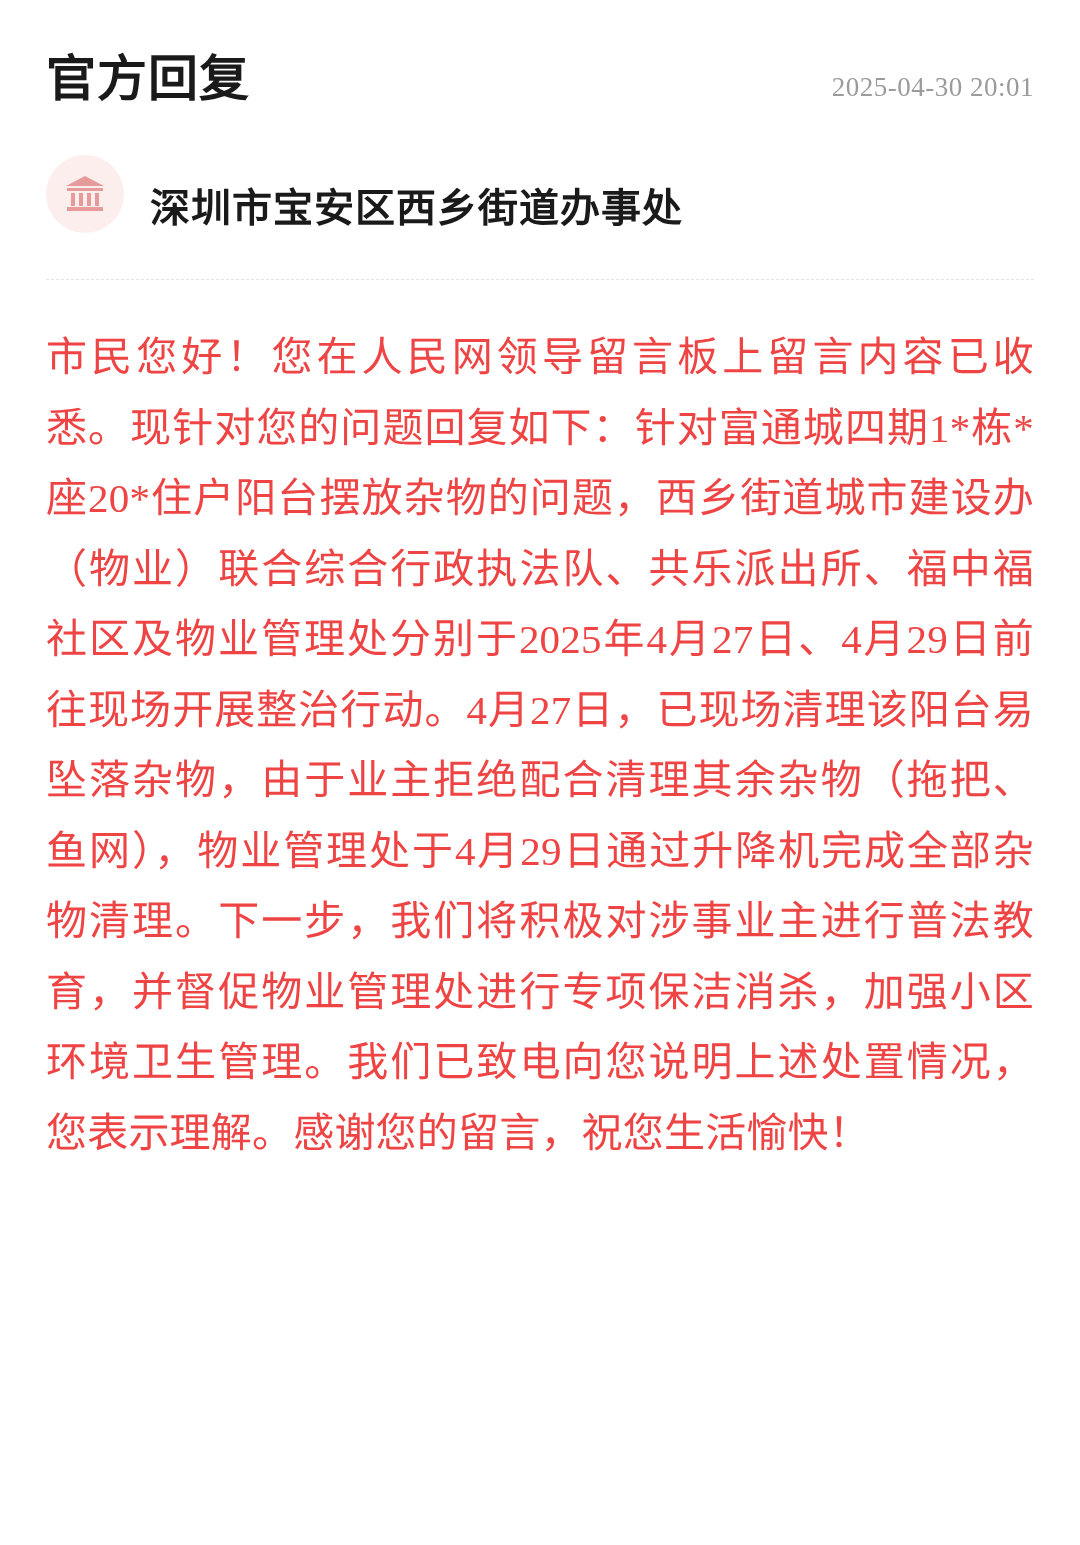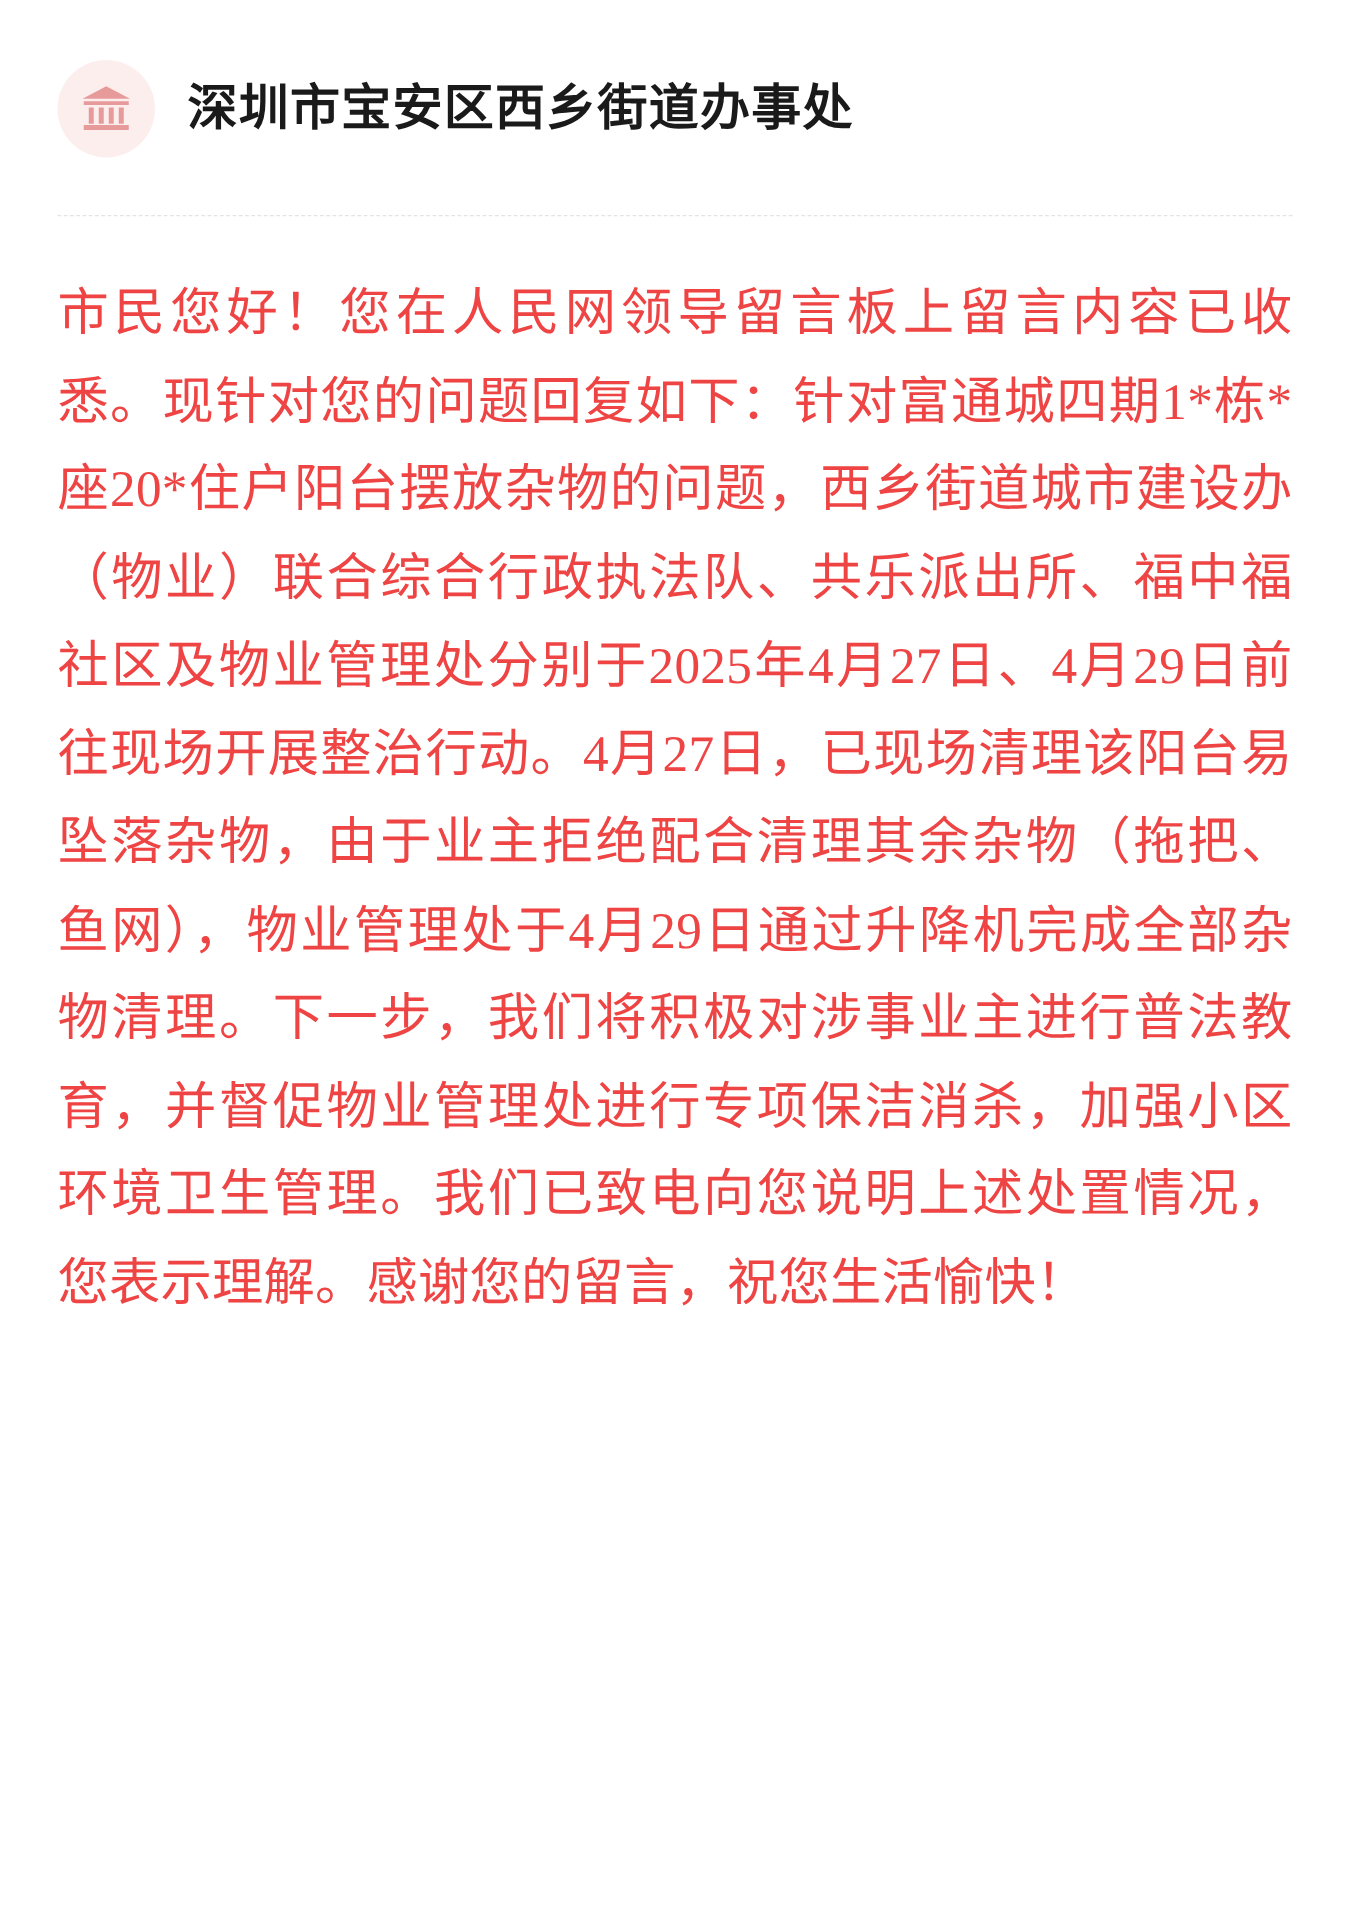--- a/index.html
+++ b/index.html
@@ -45,21 +45,21 @@
     font-family: "Liberation Serif", "DejaVu Serif", serif;
     font-size: 27px;
     color: #9b9b9b;
     letter-spacing: 0.5px;
     white-space: nowrap;
   }
 
   
   .dept-row {
     display: flex;
-    align-items: center;
+    align-items: flex-end;
     margin-top: 48px;
     padding-bottom: 46px;
     border-bottom: 1px dashed #e3e3e3;
   }
 
   .dept-badge {
     width: 78px;
     height: 78px;
     border-radius: 50%;
     background: #fdeeee;
@@ -95,20 +95,24 @@
     letter-spacing: 0.2px;
     text-indent: 0;
     word-break: break-all;
   }
 </style>
 </head>
 <body>
 
 <div class="page">
 
+  <div class="header-row">
+    <div class="page-title">官方回复</div>
+    <div class="timestamp">2025-04-30 20:01</div>
+  </div>
 
   <div class="dept-row">
     <div class="dept-badge">
       <span>
         <svg width="42" height="40" viewBox="0 0 42 40" aria-hidden="true">
           <g fill="#e79a9a">
             <polygon points="21,2 40,12 2,12"></polygon>
             <rect x="3" y="14" width="36" height="3"></rect>
             <rect x="7" y="19" width="4" height="13"></rect>
             <rect x="15" y="19" width="4" height="13"></rect>

